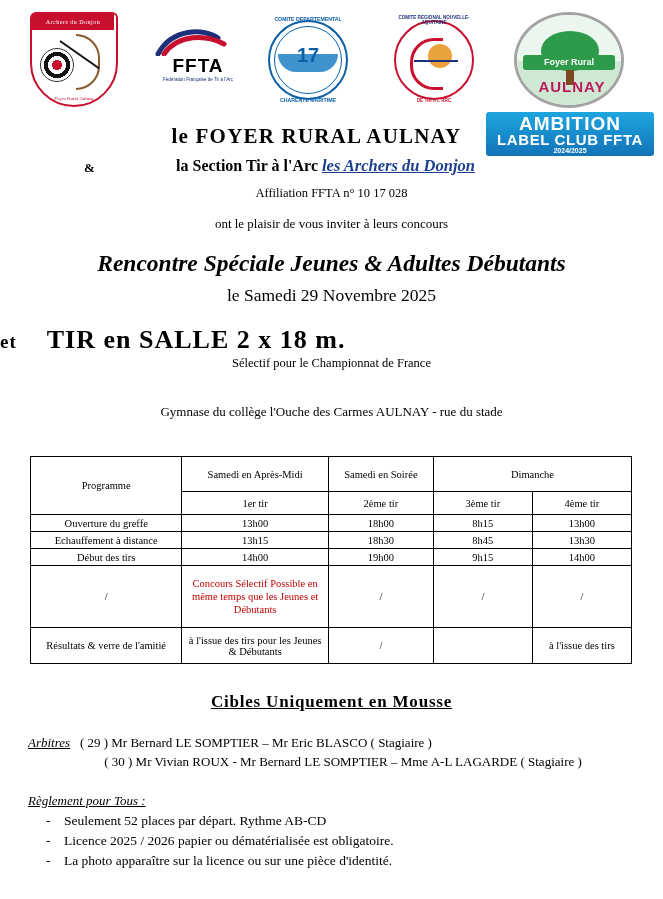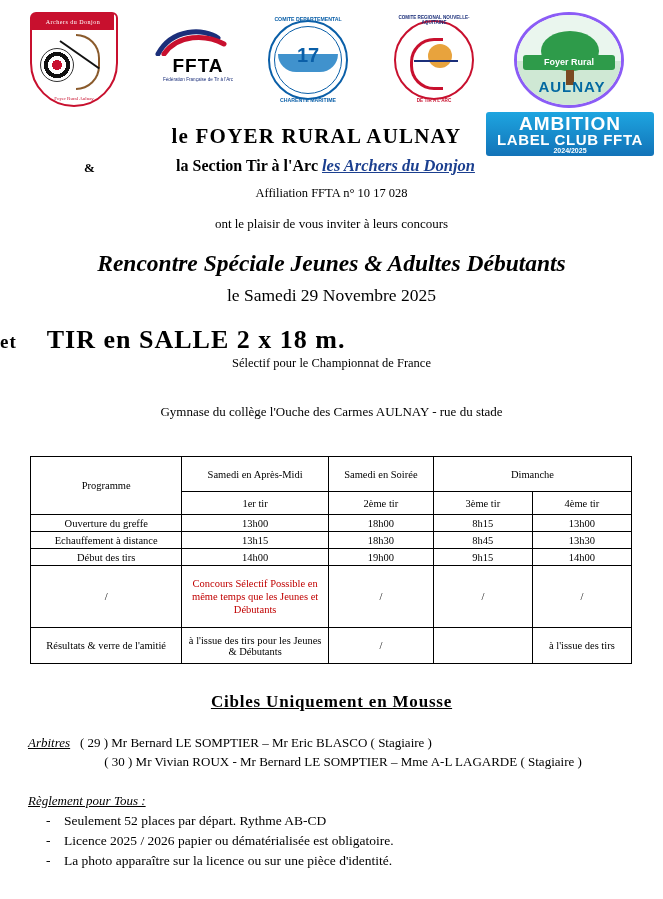--- a/index.html
+++ b/index.html
@@ -101,35 +101,35 @@
   }
   .crna .curvebot{
     position:absolute;left:0;bottom:3px;width:92px;text-align:center;
     font-family:"Liberation Sans",sans-serif;font-size:4.6px;font-weight:bold;color:#c8102e;
   }
 
   
   .foyer{left:514px;top:6px;width:110px;height:96px;}
   .foyer .oval{
     position:absolute;left:0;top:0;width:110px;height:96px;border-radius:50%;
-    background:#ffffff;border:3px solid #8b5cf6;box-sizing:border-box;
+    background:#ffffff;border:3px solid #a3a3a3;box-sizing:border-box;
     overflow:hidden;
   }
   .foyer .sky{position:absolute;left:0;top:0;width:104px;height:52px;background:#eaf6ee;}
   .foyer .ground{position:absolute;left:0;bottom:0;width:104px;height:44px;background:#cfe8d4;}
   .foyer .trunk{position:absolute;left:49px;top:44px;width:8px;height:26px;background:#7b4a22;}
   .foyer .crown{position:absolute;left:24px;top:16px;width:58px;height:40px;border-radius:50%;background:#2e9b4a;}
   .foyer .banner{
     position:absolute;left:6px;top:40px;width:92px;height:15px;background:#2e9b4a;
     color:#fff;font-family:"Liberation Sans",sans-serif;font-size:9px;font-weight:bold;
     text-align:center;line-height:15px;border-radius:3px;
   }
   .foyer .aulnay{
     position:absolute;left:0;bottom:10px;width:110px;text-align:center;
-    font-family:"Liberation Sans",sans-serif;font-weight:bold;font-size:15px;color:#0369a1;
+    font-family:"Liberation Sans",sans-serif;font-weight:bold;font-size:15px;color:#be185d;
     letter-spacing:1px;
   }
 
   
   .ambition{
     position:absolute;left:486px;top:112px;width:168px;height:44px;
     background:linear-gradient(180deg,#1ea5e0 0%,#1273b8 100%);
     border-radius:3px;color:#fff;text-align:center;
     font-family:"Liberation Sans",sans-serif;overflow:hidden;
   }

